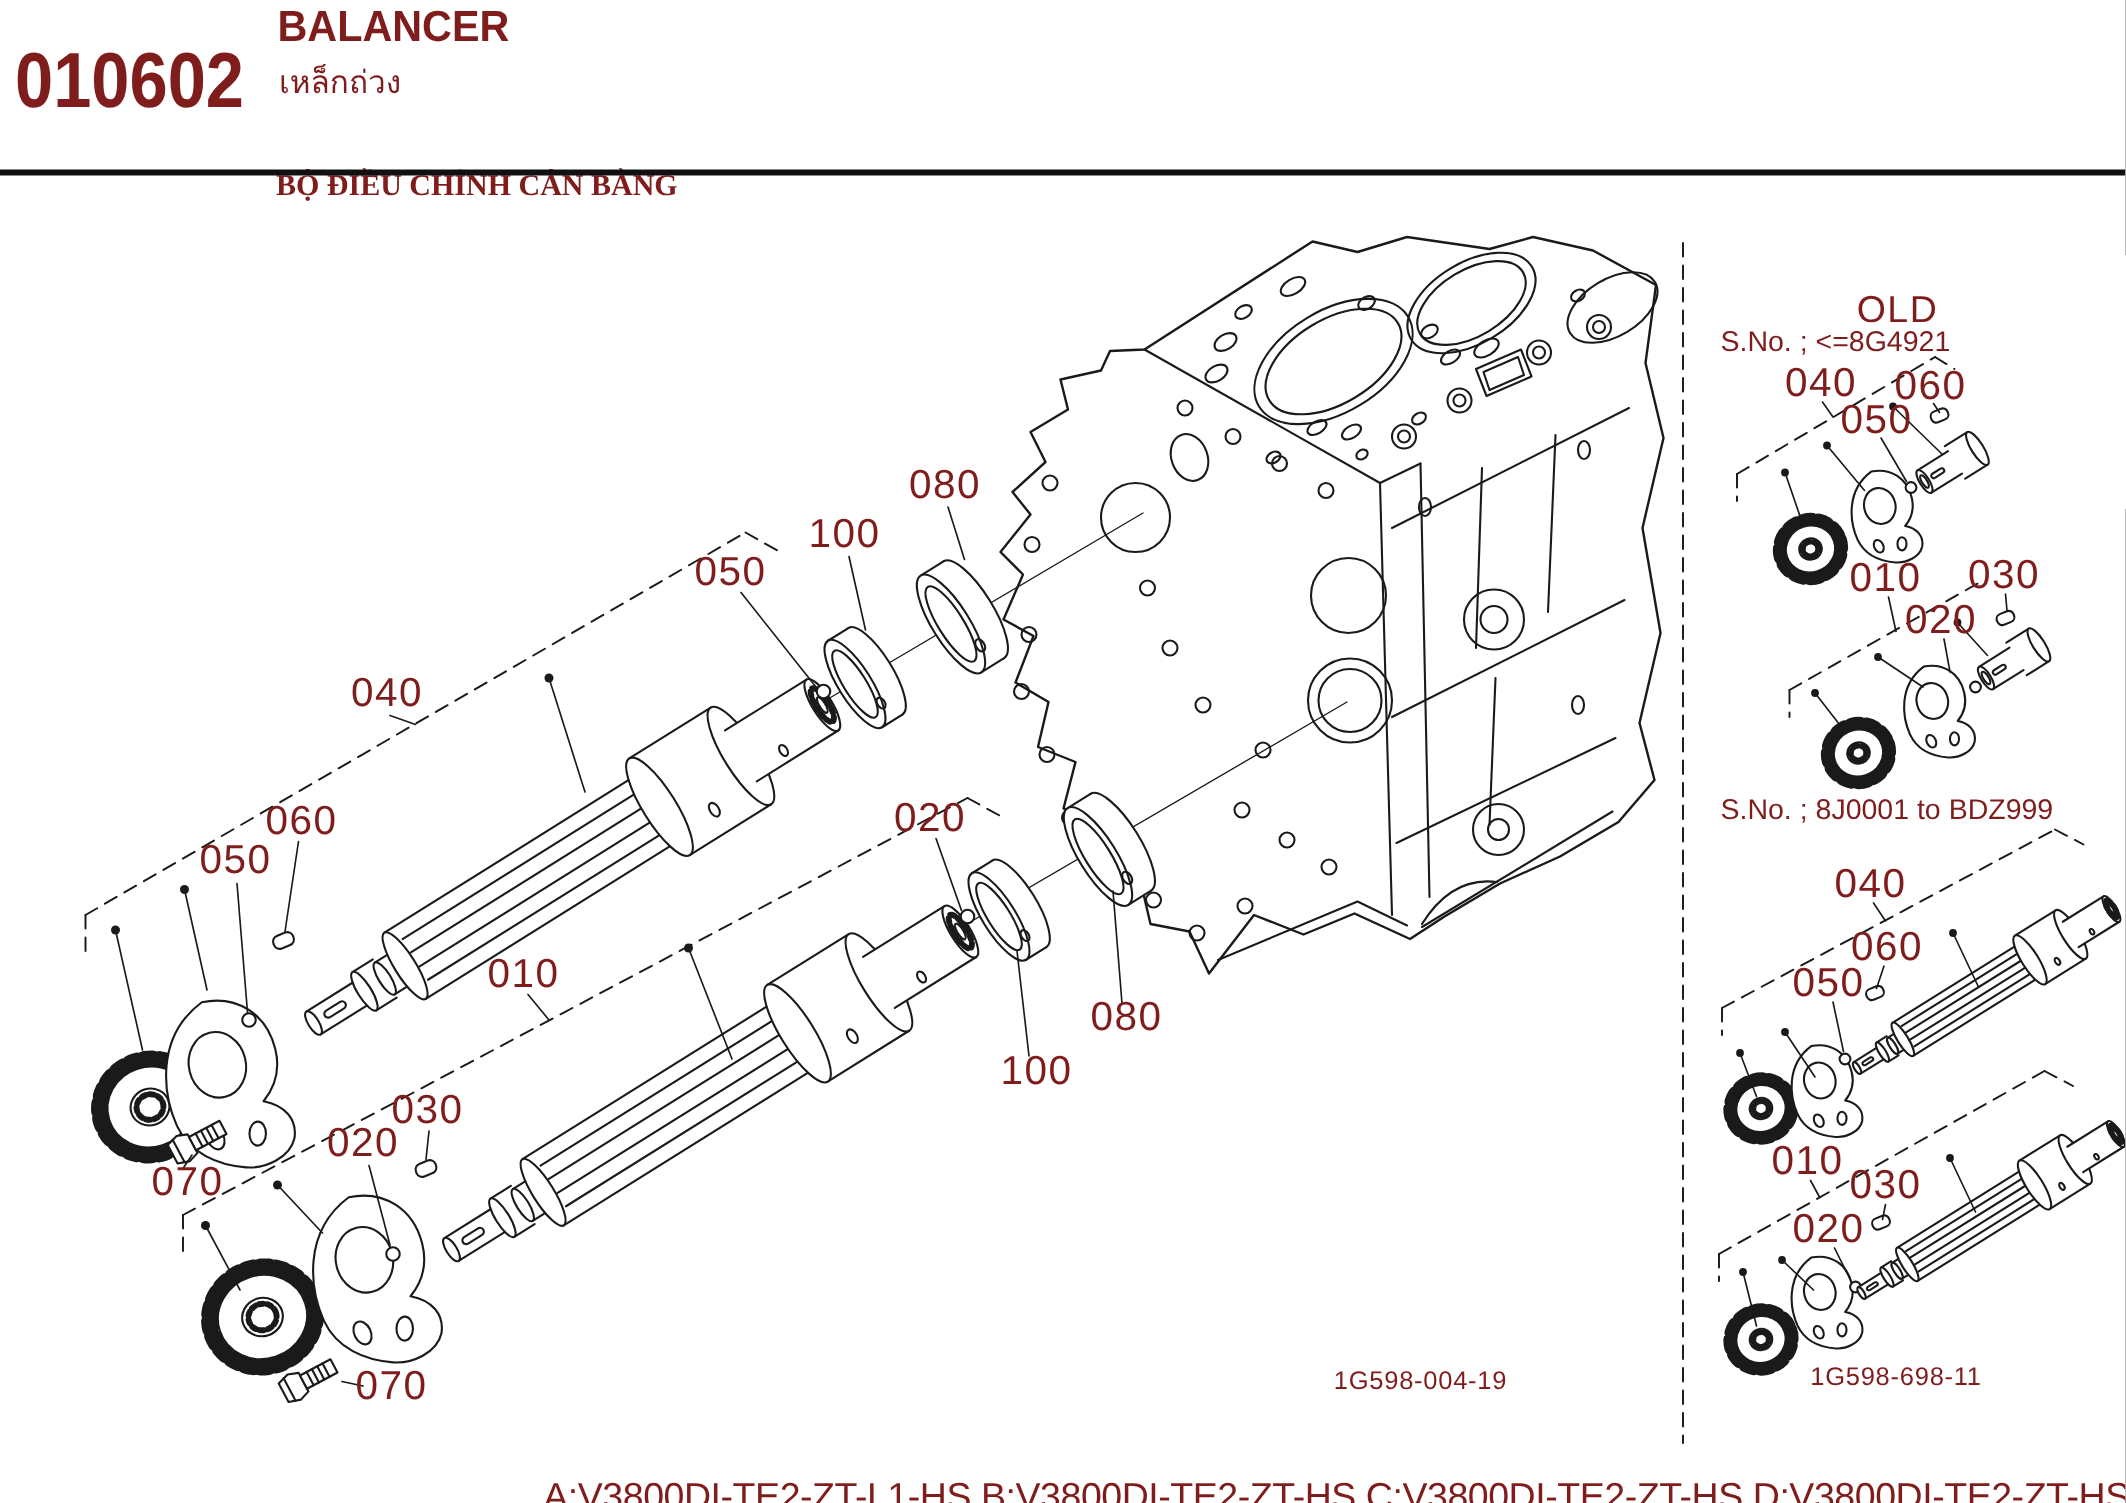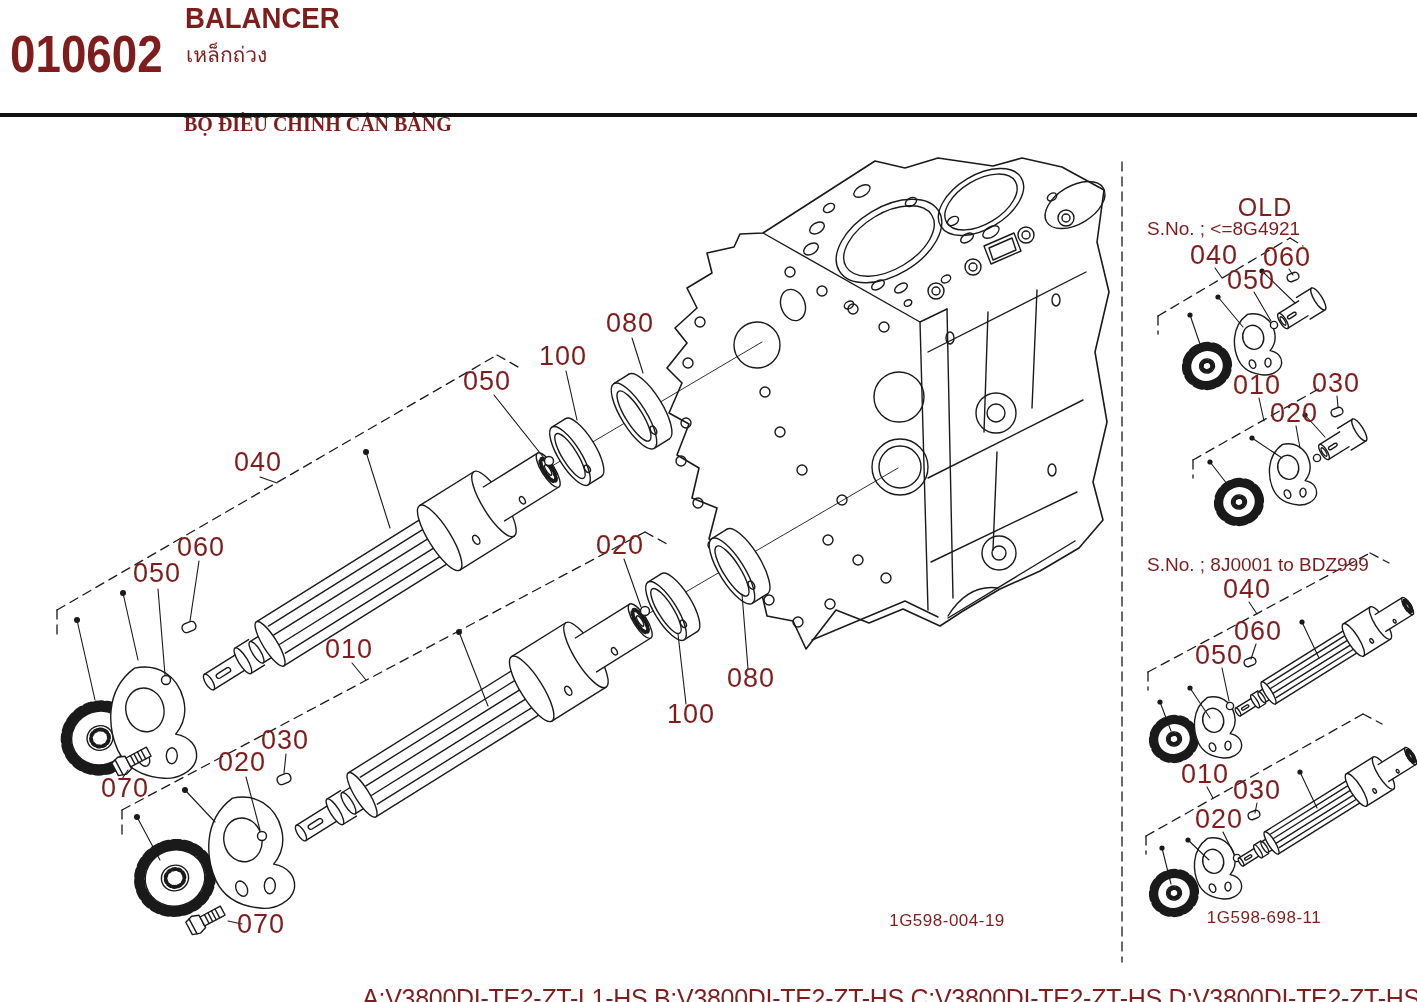--- a/index.html
+++ b/index.html
@@ -10,21 +10,21 @@
   .sec-code{left:10px;top:24px;font-size:52px;font-weight:bold;transform:scaleX(.88);transform-origin:left top;letter-spacing:0px;}
   .title-en{left:185px;top:2px;font-size:29px;font-weight:bold;transform:scaleX(.95);transform-origin:left top;}
   .title-th{left:186px;top:38px;font-size:21px;}
   .title-vi{left:184px;top:69px;font-size:20px;font-weight:bold;font-family:"Liberation Serif",serif;margin-top:44px;}
   .rule{left:0;top:113px;width:1417px;height:4px;background:#111;}
   
   .callout{position:absolute;font-size:27px;letter-spacing:1px;transform:translate(-50%,-55%);}
   .old-label{left:1265px;top:207px;font-size:25px;transform:translate(-50%,-50%);letter-spacing:1px;}
   .serial{font-size:19px;transform:translateY(-50%);}
   .ser1{left:1147px;top:229px;}
-  .ser2{left:1147px;top:565px;}
+  .ser2{left:1147px;top:541px;}
   .fig{font-size:17px;letter-spacing:.5px;transform:translate(-50%,-50%);}
   .fig-main{left:947px;top:921px;}
   .fig-old{left:1264px;top:918px;}
   .footer-models{left:891px;top:984px;font-size:25px;letter-spacing:-0.3px;transform:translateX(-50%);}
   
   .art{position:absolute;left:0;top:0;}
   .art *{vector-effect:non-scaling-stroke;}
   .wf{fill:#fff;stroke:none;}
   .dash{stroke-dasharray:9 6;stroke-width:1.3;}
   .thin{stroke-width:.9;}

